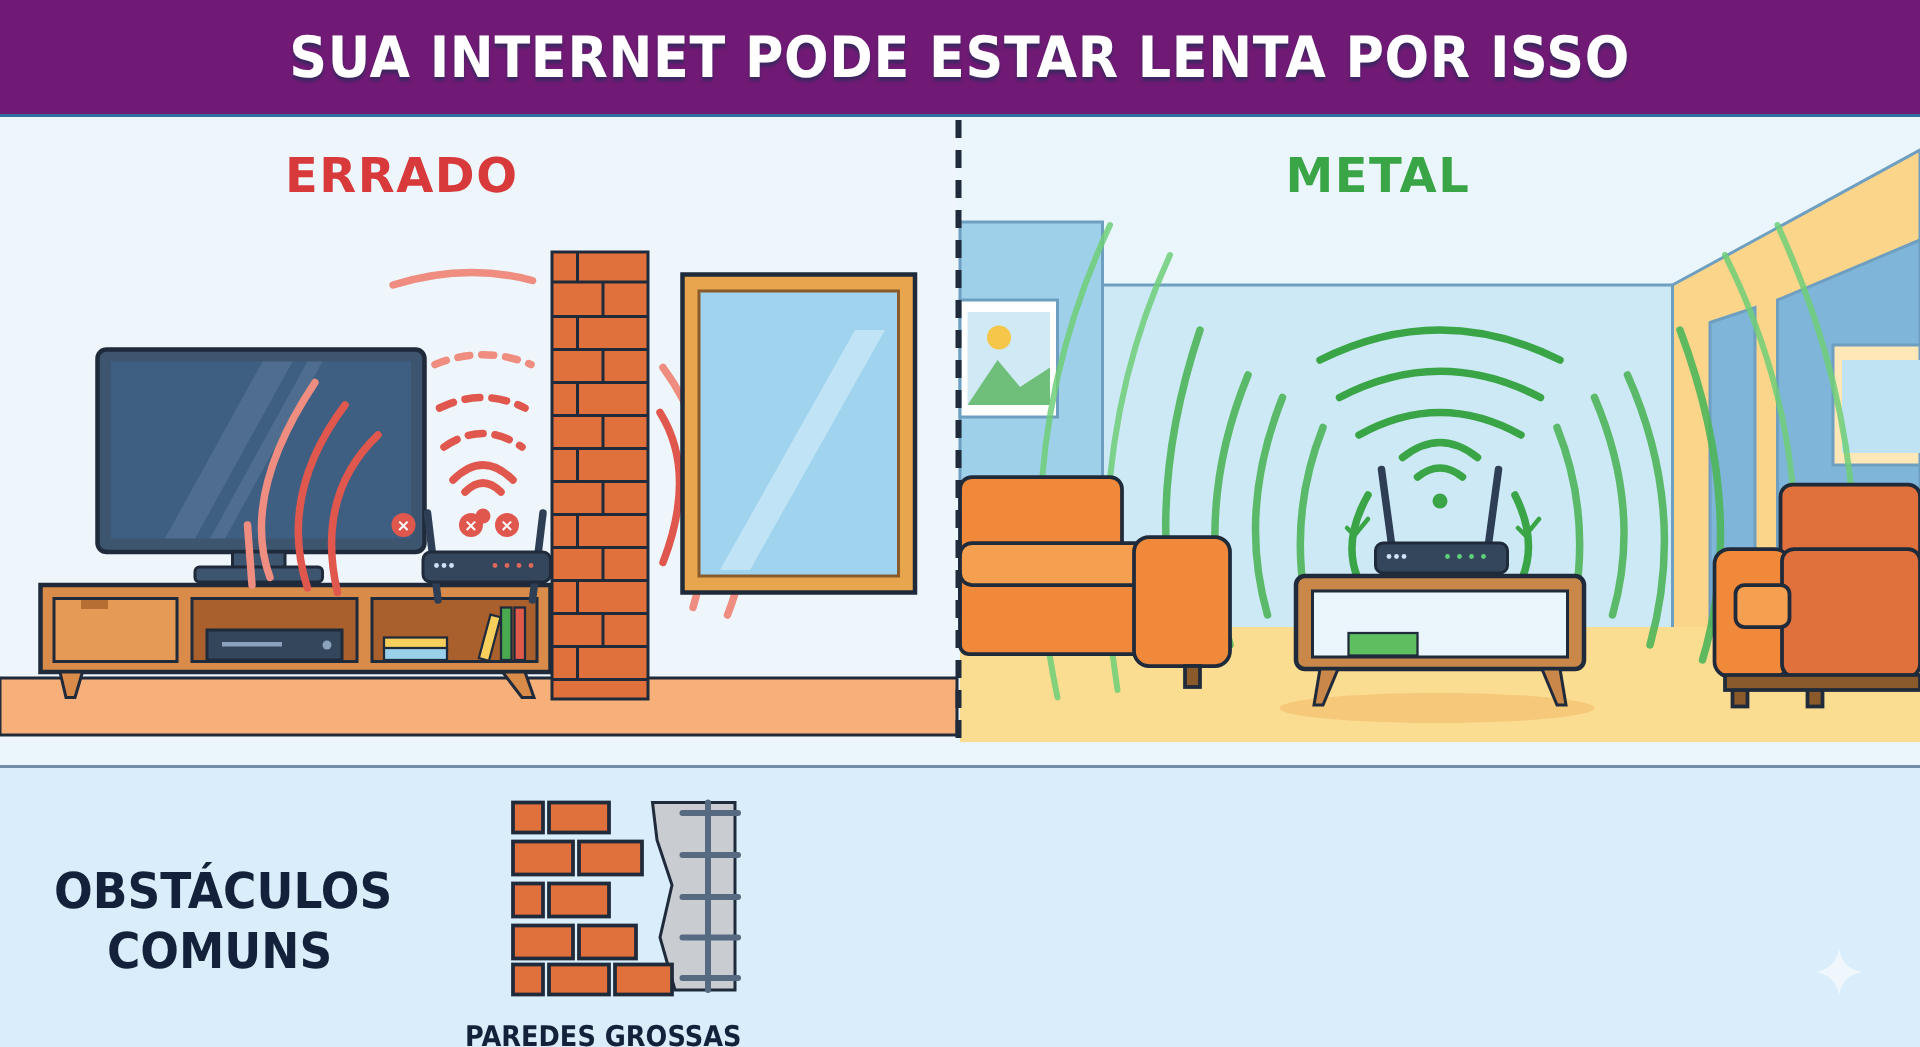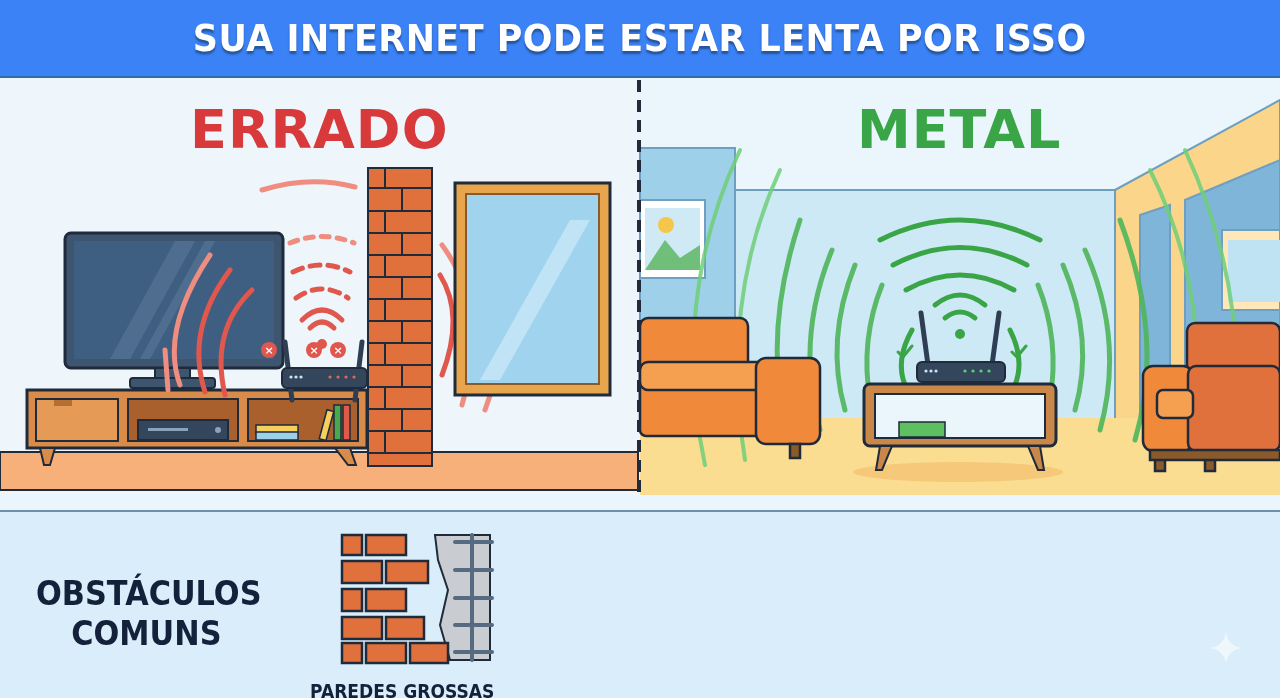--- a/index.html
+++ b/index.html
@@ -1,34 +1,34 @@
 <!DOCTYPE html>
 <html><head>
 <meta charset="utf-8">
 <style>
   * { box-sizing: border-box; margin: 0; padding: 0; }
   html, body { width: 1280px; height: 698px; overflow: hidden; background: #eaf5fc; }
   body { font-family: "DejaVu Sans", "Liberation Sans", sans-serif; position: relative; }
 
   .header {
     position: absolute; left: 0; top: 0; width: 1280px; height: 78px;
-    background: #3b82f6; border-bottom: 2px solid #2f6f9f;
+    background: #701a75; border-bottom: 2px solid #2f6f9f;
     display: flex; align-items: center; justify-content: center;
   }
   .header h1 {
     color: #ffffff; font-size: 38px; font-weight: bold; letter-spacing: 0.5px;
     text-shadow: 0 3px 2px rgba(20,50,80,0.55);
     font-family: "DejaVu Sans", sans-serif; transform: scaleX(0.92);
   }
 
   .scene { position: absolute; top: 80px; left: 0; width: 1280px; height: 415px; overflow: hidden; }
   .scene svg { position: absolute; left: 0; top: 0; }
 
   .label-big {
-    position: absolute; font-weight: bold; font-size: 54px; letter-spacing: 1px;
+    position: absolute; font-weight: bold; font-size: 32px; letter-spacing: 1px;
     font-family: "DejaVu Sans", sans-serif;
   }
   .label-wrong { left: 190px; top: 18px; color: #d8393a; }
   .label-right { left: 857px; top: 18px; color: #3aa547; }
 
   .divider-line {
     position: absolute; left: 637px; top: 0; width: 4px; height: 415px;
     background: repeating-linear-gradient(to bottom, #1f2a3a 0 12px, transparent 12px 20px);
   }
 

